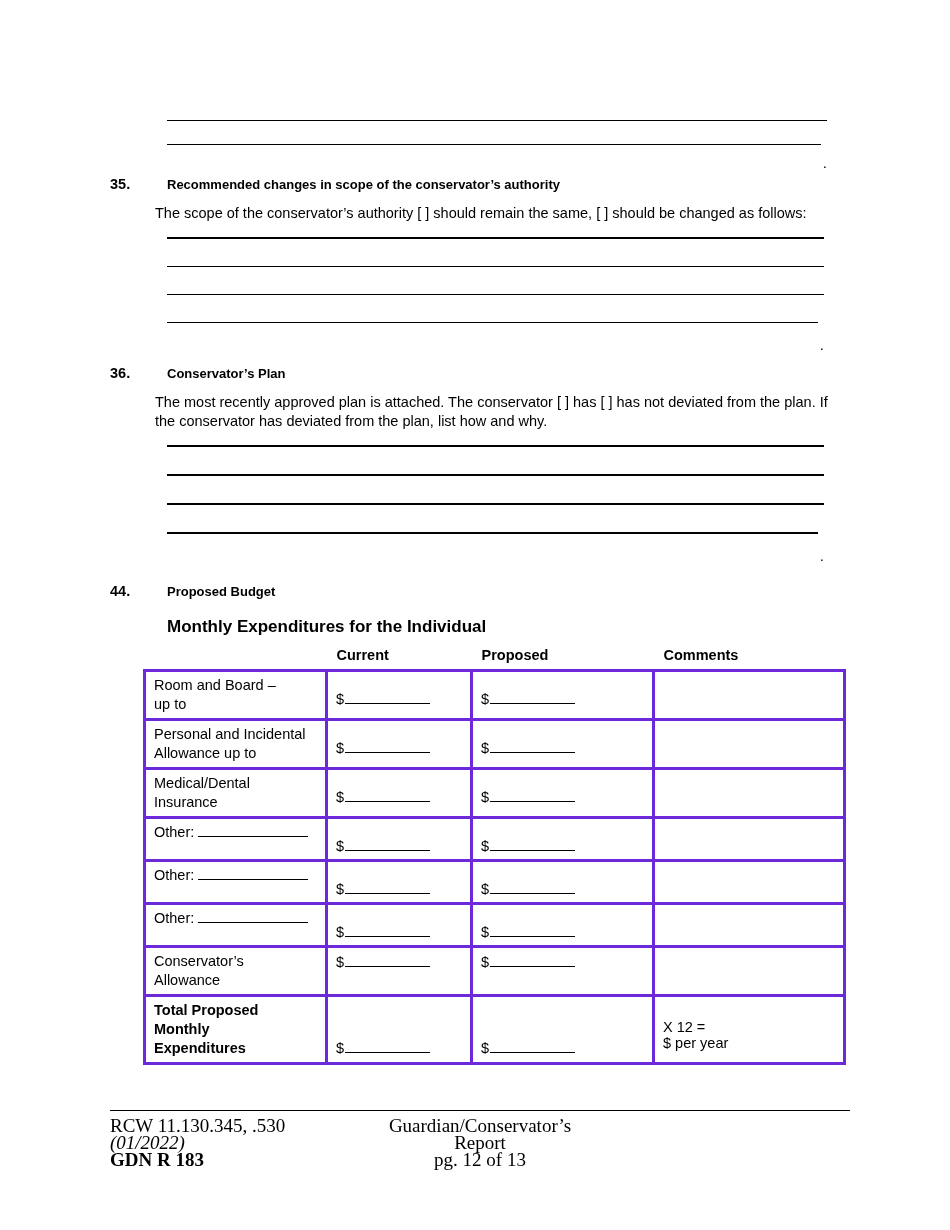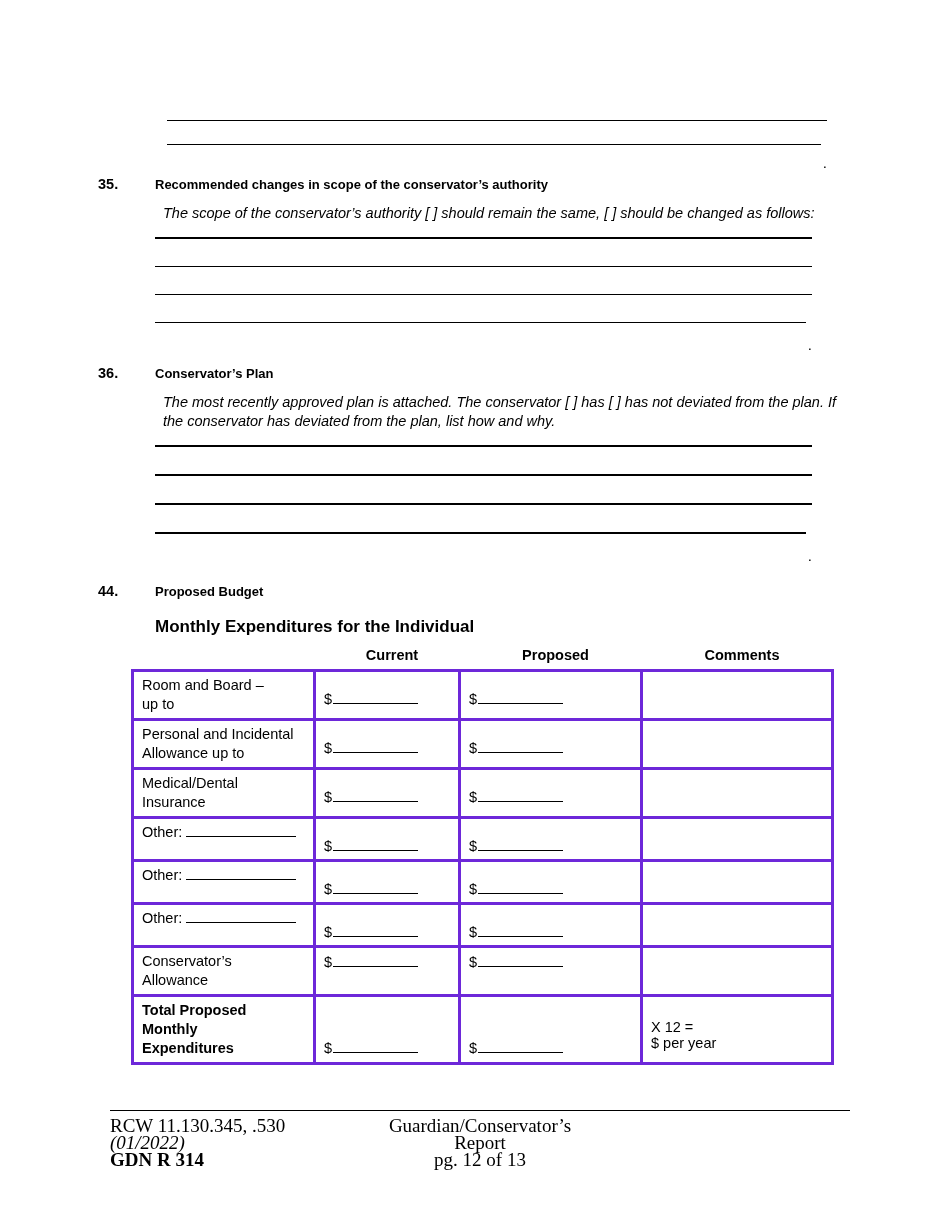--- a/index.html
+++ b/index.html
@@ -46,43 +46,42 @@
     position: absolute;
     left: 167px;
     top: 120px;
     width: 660px;
   }
   #top-lines .rule { margin-bottom: 23px; }
 
   
   .section {
     position: absolute;
-    left: 98px;
+    left: 110px;
     width: 740px;
   }
   .sec-head {
     display: flex;
     align-items: baseline;
   }
   .sec-num {
     width: 57px;
     font-weight: bold;
     font-size: 14.5px;
     flex: none;
   }
   .sec-title {
     font-weight: bold;
     font-size: 13px;
   }
   .sec-body {
-    margin-left: 65px;
+    margin-left: 45px;
     font-size: 14.5px;
     line-height: 19px;
     margin-top: 12px;
-    font-style: italic;
   }
   .answer-lines {
     margin-left: 57px;
     margin-top: 14px;
     width: 657px;
   }
   .answer-lines .rule-thick { margin-bottom: 27px; }
   .answer-lines .rule { margin-bottom: 27px; }
 
   
@@ -106,21 +105,21 @@
     width: 700px;
   }
   table.budget {
     border-collapse: collapse;
     width: 700px;
     table-layout: fixed;
   }
   table.budget th {
     font-size: 14.5px;
     font-weight: bold;
-    text-align: center;
+    text-align: left;
     padding: 0 0 6px 10px;
     border: none;
   }
   table.budget td {
     border: 3px solid #6d28d9;
     font-size: 14.5px;
     vertical-align: top;
     padding: 4px 6px 4px 8px;
     height: 32px;
   }
@@ -368,21 +367,21 @@
       </table>
     </div>
   </div>
 
   <div id="footer">
     <div class="f-rule"></div>
     <div class="f-cols">
       <div class="f-left">
         <div>RCW 11.130.345, .530</div>
         <div class="italic">(01/2022)</div>
-        <div class="bold">GDN R 314</div>
+        <div class="bold">GDN R 183</div>
       </div>
       <div class="f-center">
         <div>Guardian/Conservator’s Report</div>
         <div>pg. 12 of 13</div>
       </div>
     </div>
   </div>
 
 </div>
 

